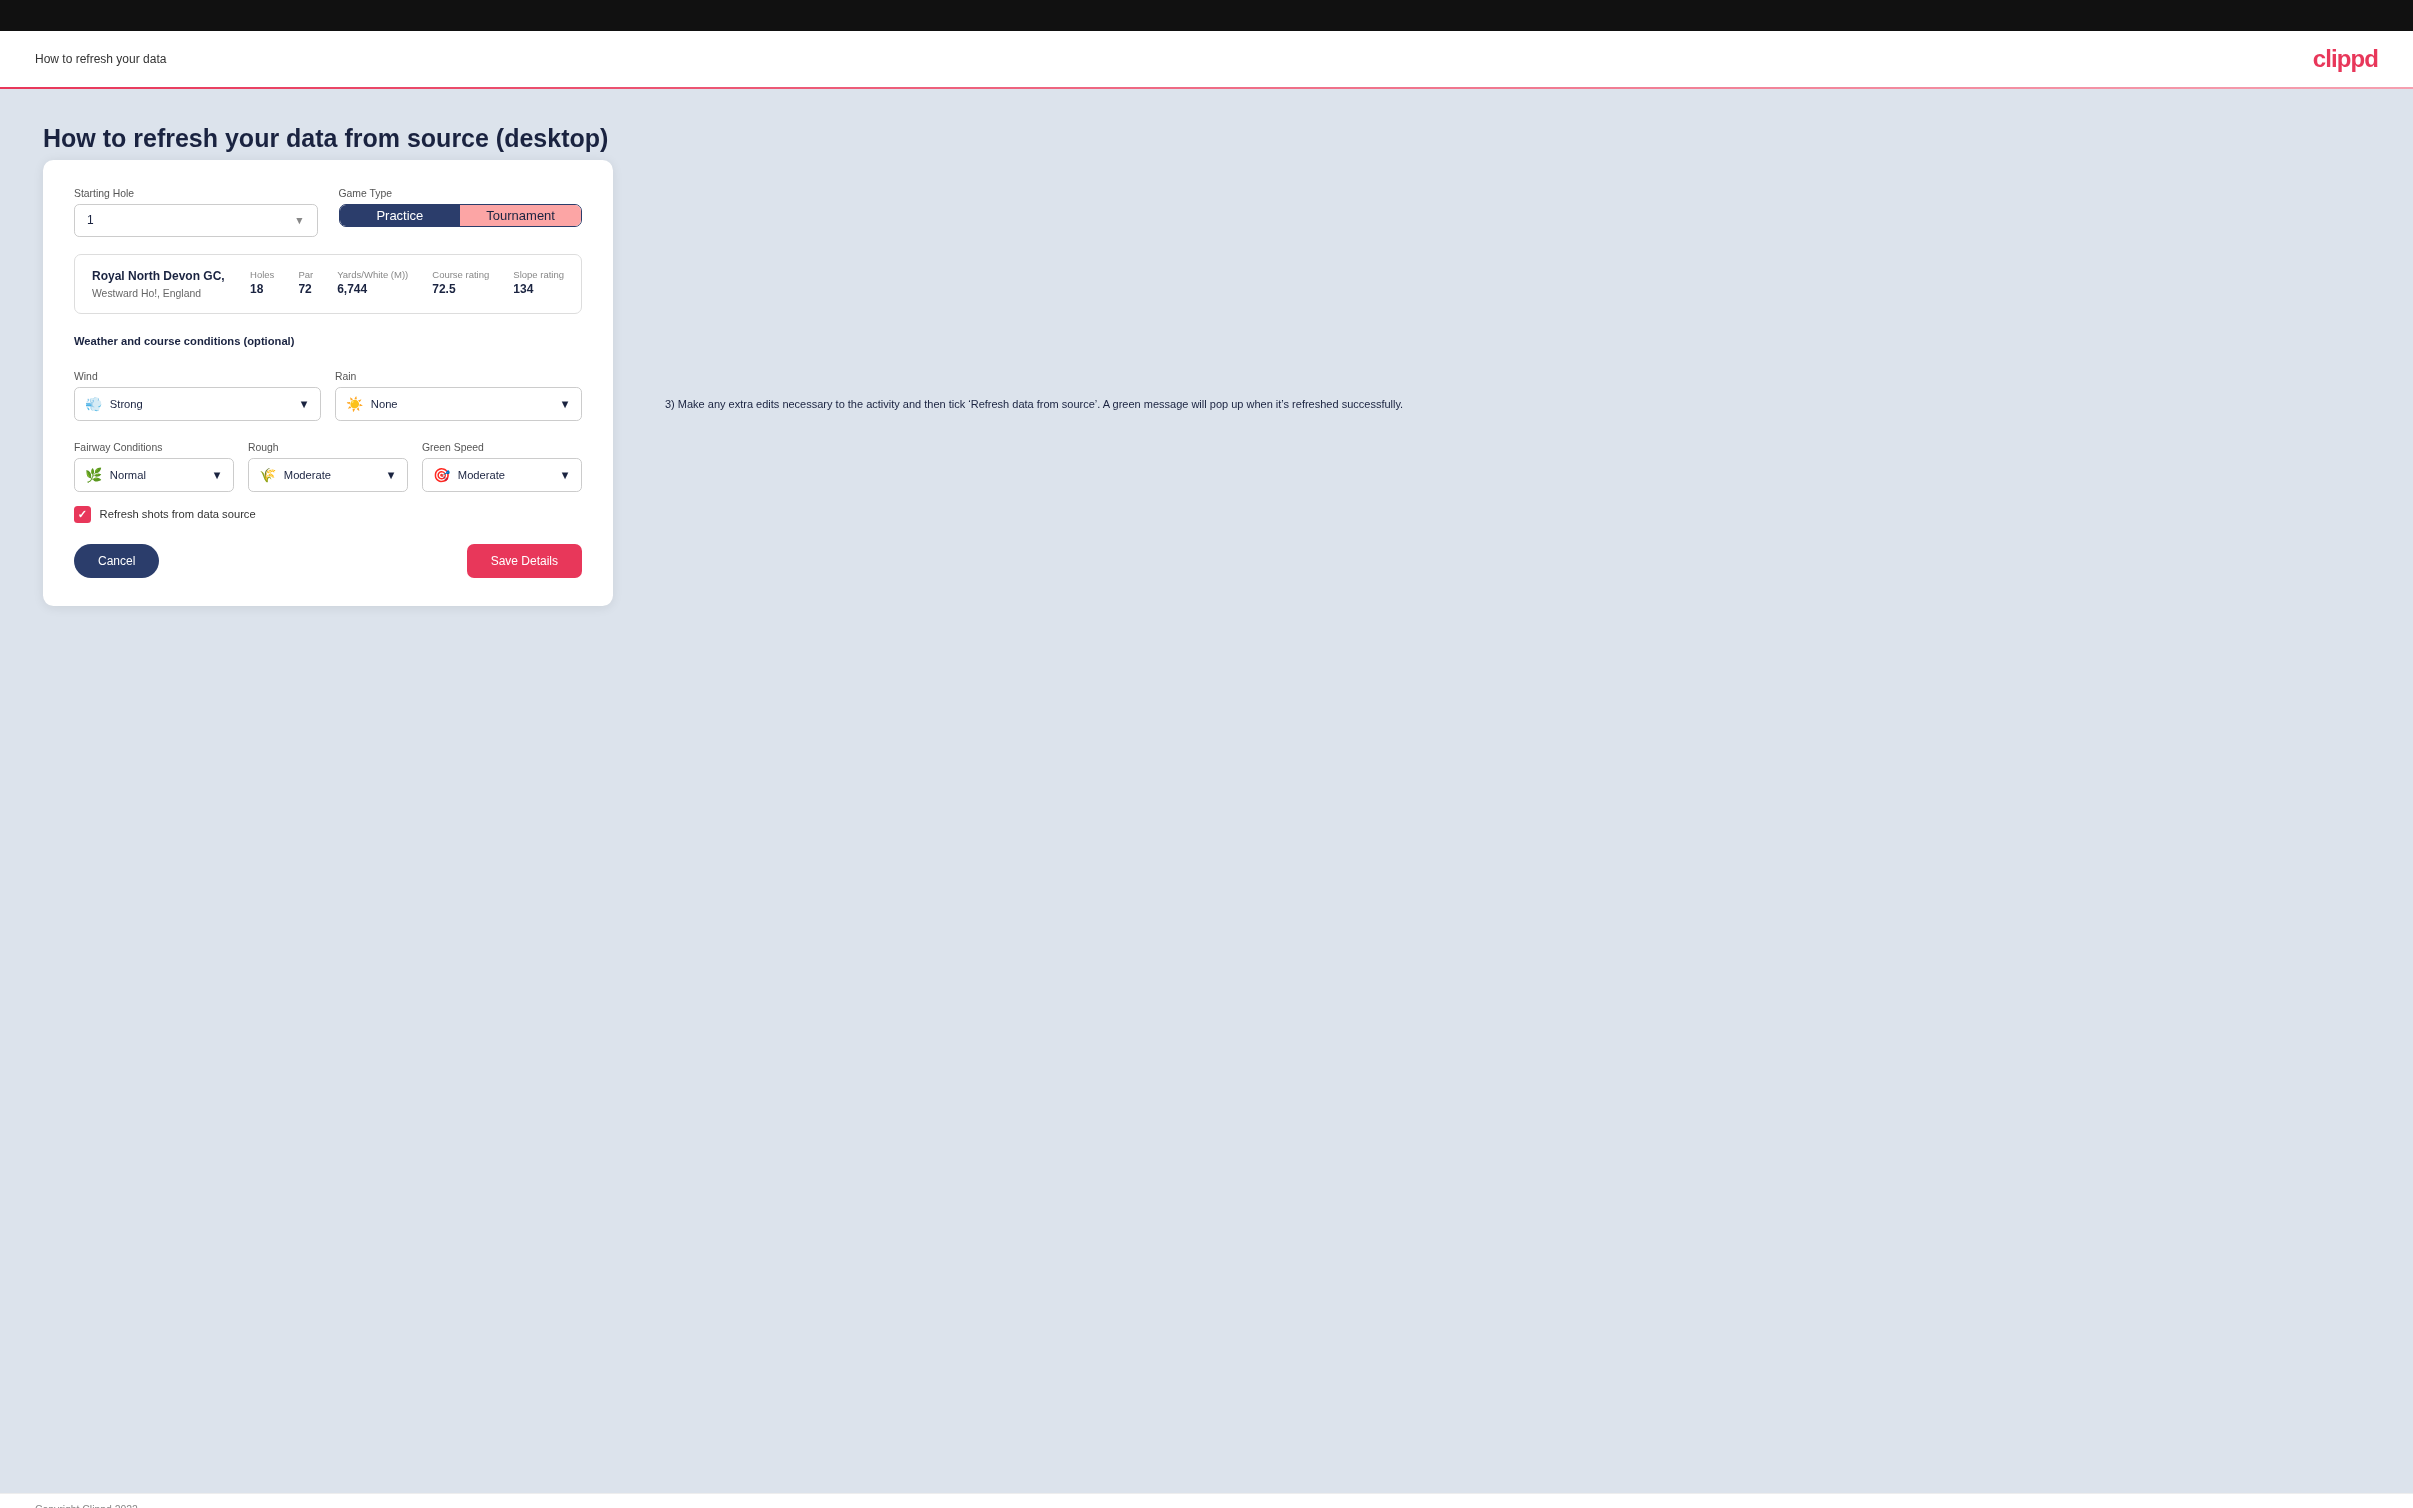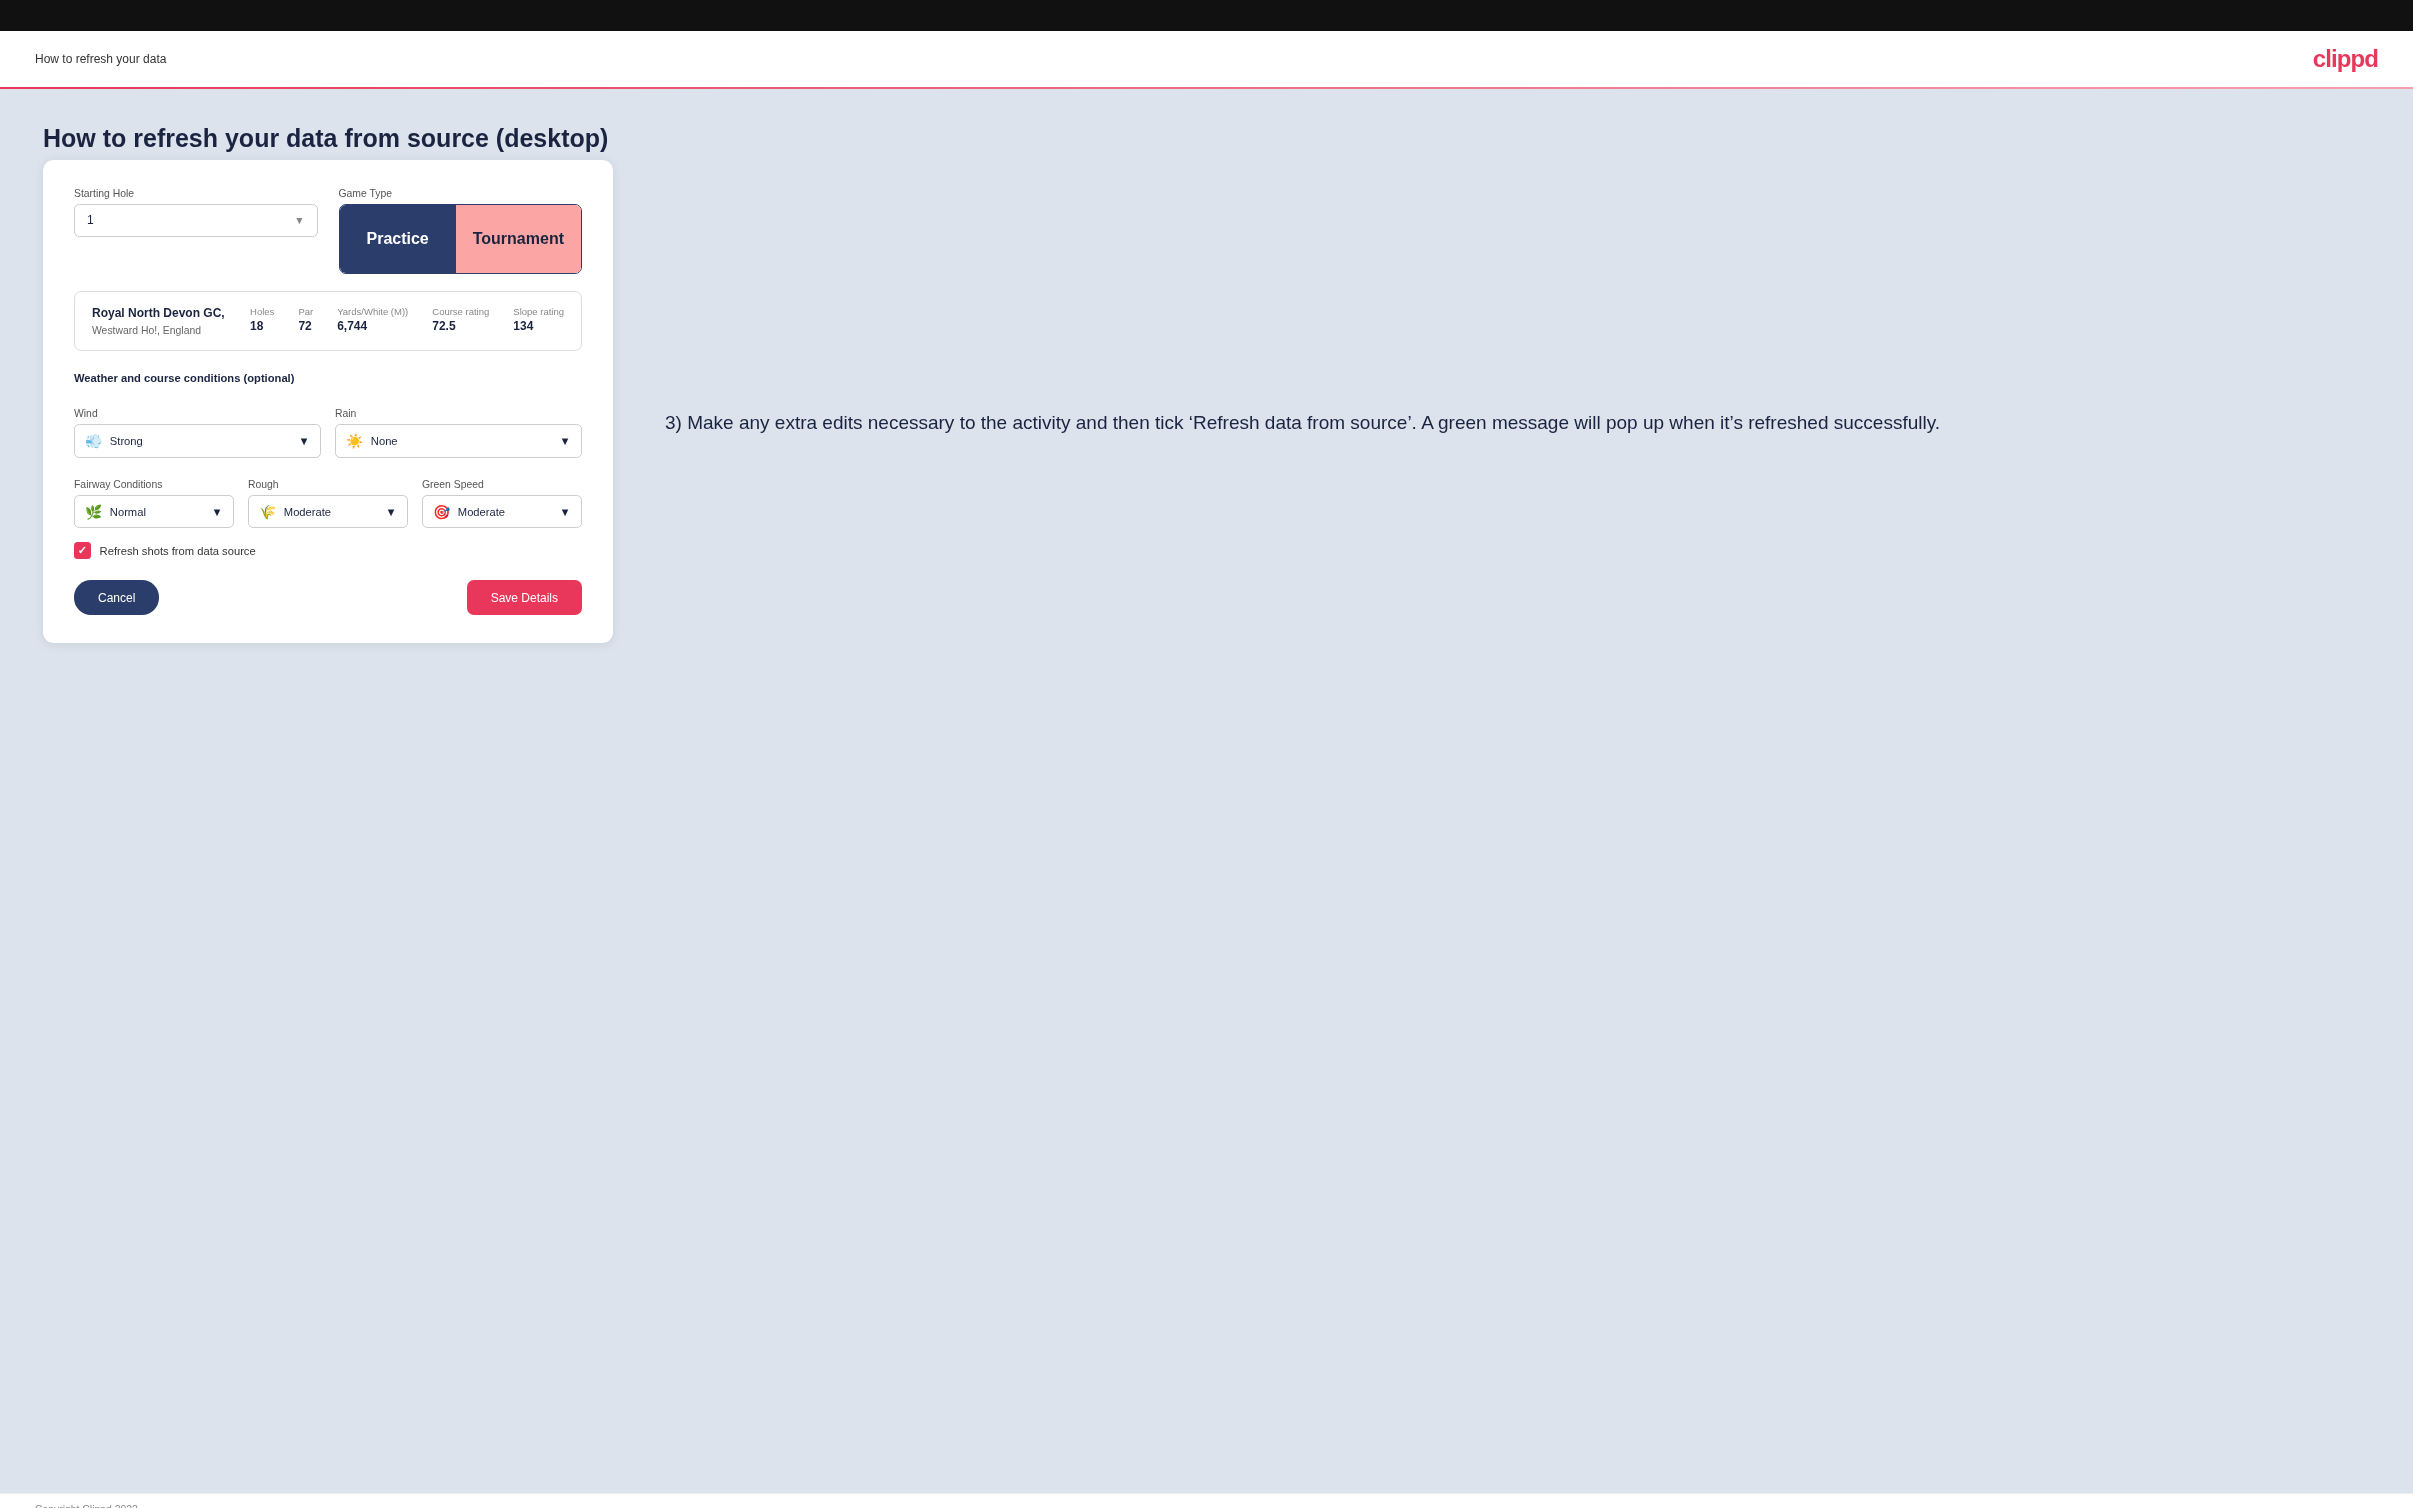--- a/index.html
+++ b/index.html
@@ -115,23 +115,23 @@
 
     
     .game-type-toggle {
       display: flex;
       border: 1.7px solid #2b3d6b;
       border-radius: 7px;
       overflow: hidden;
     }
     .toggle-btn {
       flex: 1;
-      padding: 25px 17px;
-      font-size: 16px;
-      font-weight: 700;
+      padding: 3px 17px;
+      font-size: 13px;
+      font-weight: 400;
       border: none;
       cursor: pointer;
       transition: background 0.2s;
     }
     .toggle-btn.active {
       background: #2b3d6b;
       color: #fff;
     }
     .toggle-btn.inactive {
       background: #fca5a5;
@@ -272,21 +272,21 @@
       border-radius: 7px;
       padding: 10.4px 24px;
       font-size: 12px;
       font-weight: 500;
       cursor: pointer;
     }
 
     
     .instruction-text {
       flex: 1;
-      font-size: 19px;
+      font-size: 11px;
       color: #1a2340;
       line-height: 1.6;
       padding-top: 43px;
     }
 
     
     .footer {
       background: #fff;
       padding: 10.4px 35px;
       font-size: 10.4px;

